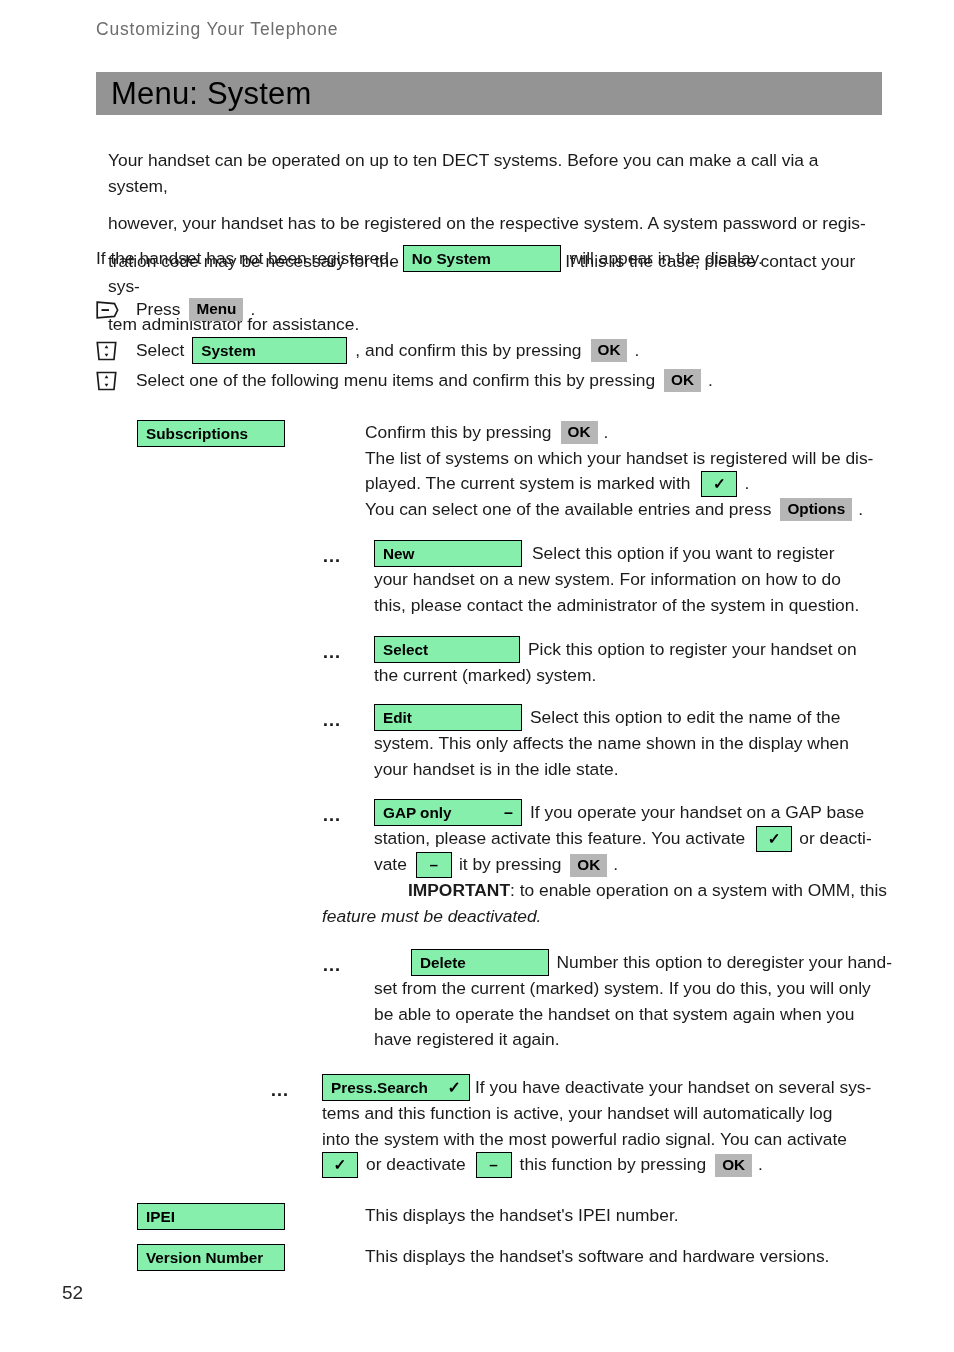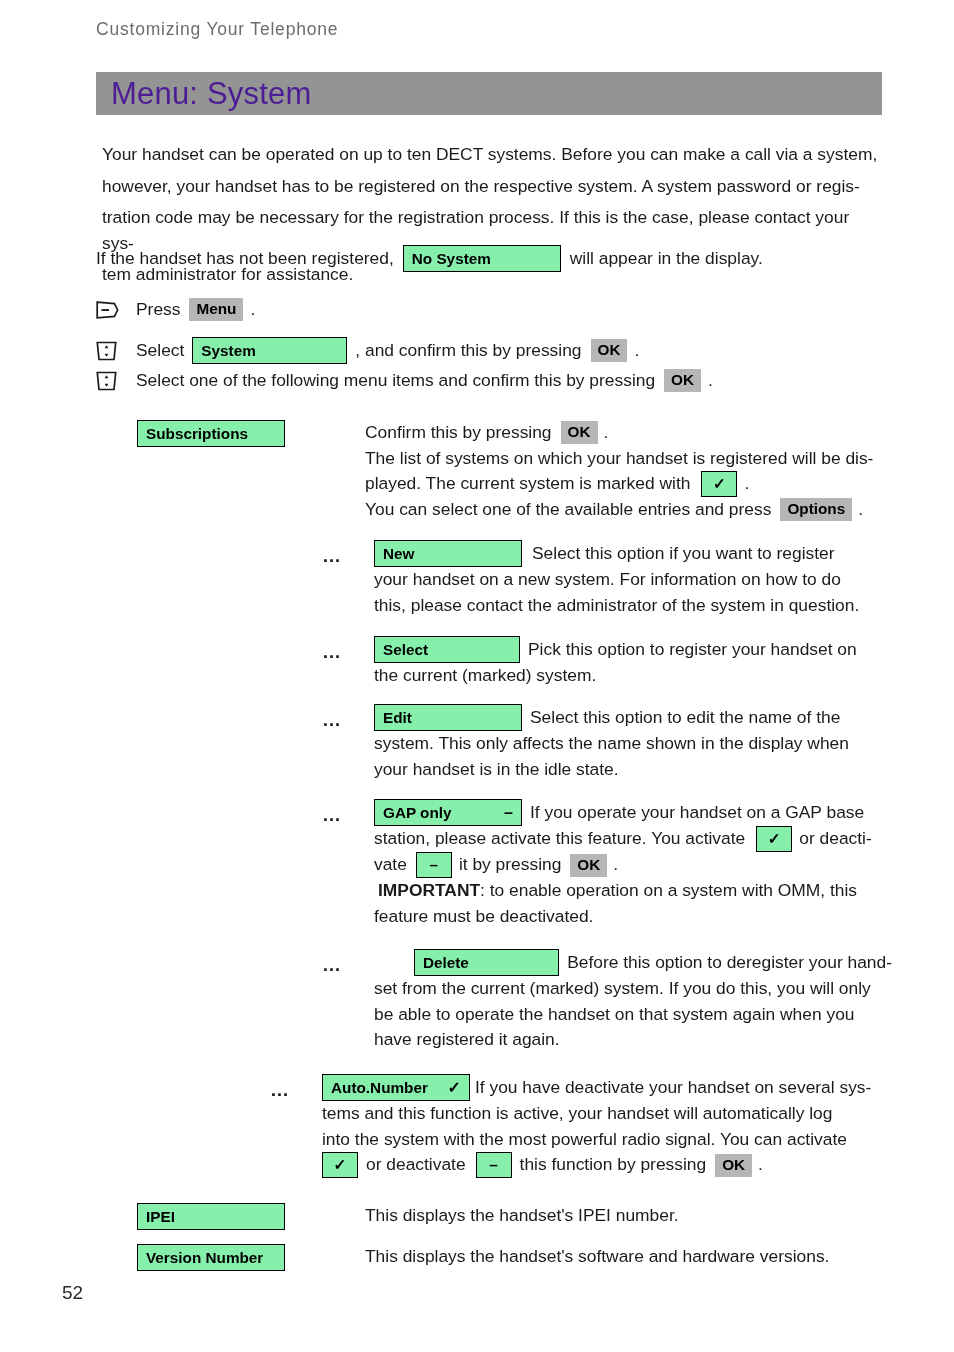--- a/index.html
+++ b/index.html
@@ -34,41 +34,41 @@
     top: 72px;
     width: 786px;
     height: 43px;
     background: #949494;
   }
   .banner-title {
     position: absolute;
     left: 15px;
     top: 4px;
     font-size: 31px;
-    color: #4c1d95;
+    color: #000000;
     font-weight: 400;
     letter-spacing: 0.2px;
     white-space: nowrap;
     text-align: center;
   }
 
   
   .body-text {
     font-size: 17.4px;
     line-height: 25.6px;
     color: #1b1b1b;
   }
 
   .intro {
     position: absolute;
     left: 96px;
     top: 136px;
     width: 790px;
   }
-  .intro p { margin: 6px; }
+  .intro p { margin: 12px; }
 
   .reg-line {
     position: absolute;
     left: 96px;
     top: 245px;
     width: 800px;
     display: flex;
     align-items: center;
     white-space: nowrap;
   }
@@ -356,50 +356,50 @@
     </div>
     <div class="inline-row" style="margin-left:52px;">
       <span>vate</span>
       <span class="dbox dbox-sm" style="margin:0 7px 0 9px;">
         <span>–</span>
       </span>
       <span>it by pressing</span>
       <span class="key" style="margin:0 6px 0 9px;">OK</span>
       <span>.</span>
     </div>
-    <div style="margin-left:56px;">
+    <div style="margin-left:56px;text-align:right;">
       <b class="strong">IMPORTANT</b><span>: to enable operation on a system with OMM, this</span>
     </div>
-    <div style="margin-left:52px;">feature must be deactivated.</div>
+    <div style="font-style:italic;">feature must be deactivated.</div>
   </div>
 </div>
 
 <div class="sub-entry body-text" style="left:322px; top:949px; width:570px;">
   <span class="dots">…</span>
   <div class="flowtext">
     <div class="inline-row">
       <span style="display:inline-block;width:52px;"></span>
       <span class="dbox" style="width:148px;margin-left:41px;">
         <span class="lbl">Delete</span>
       </span>
-      <span style="margin-left:8px;">Before this option to deregister your hand-</span>
+      <span style="margin-left:8px;">Number this option to deregister your hand-</span>
     </div>
     <div style="margin-left:52px;">set from the current (marked) system. If you do this, you will only</div>
     <div style="margin-left:52px;">be able to operate the handset on that system again when you</div>
     <div style="margin-left:52px;">have registered it again.</div>
   </div>
 </div>
 
 <div class="sub-entry body-text" style="left:270px; top:1074px; width:620px;">
   <span class="dots">…</span>
   <div class="flowtext">
     <div class="inline-row">
       <span style="display:inline-block;width:52px;"></span>
       <span class="dbox" style="width:148px;">
-        <span class="lbl">Auto.Number</span>
+        <span class="lbl">Press.Search</span>
         <span class="mark">✓</span>
       </span>
       <span style="margin-left:5px;">If you have deactivate your handset on several sys-</span>
     </div>
     <div style="margin-left:52px;">tems and this function is active, your handset will automatically log</div>
     <div style="margin-left:52px;">into the system with the most powerful radio signal. You can activate</div>
     <div class="inline-row" style="margin-left:52px;">
       <span class="dbox dbox-sm" style="margin:0 8px 0 0;">
         <span>✓</span>
       </span>

